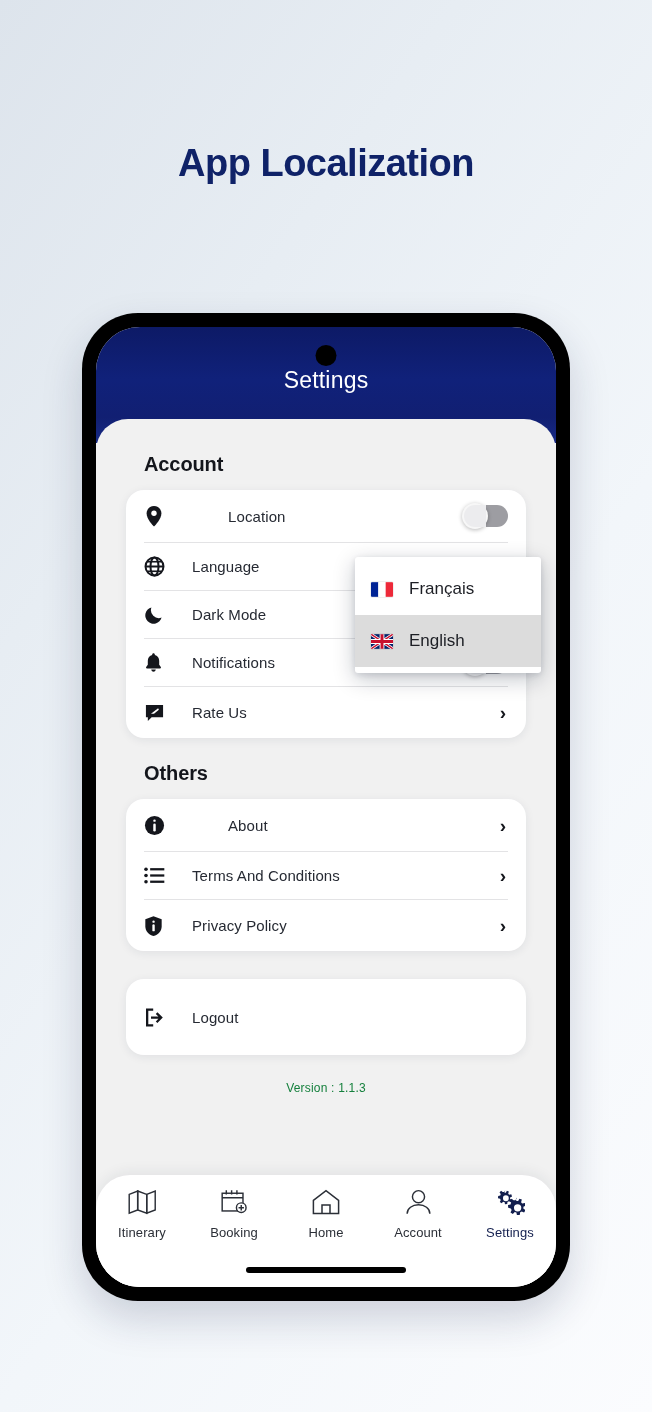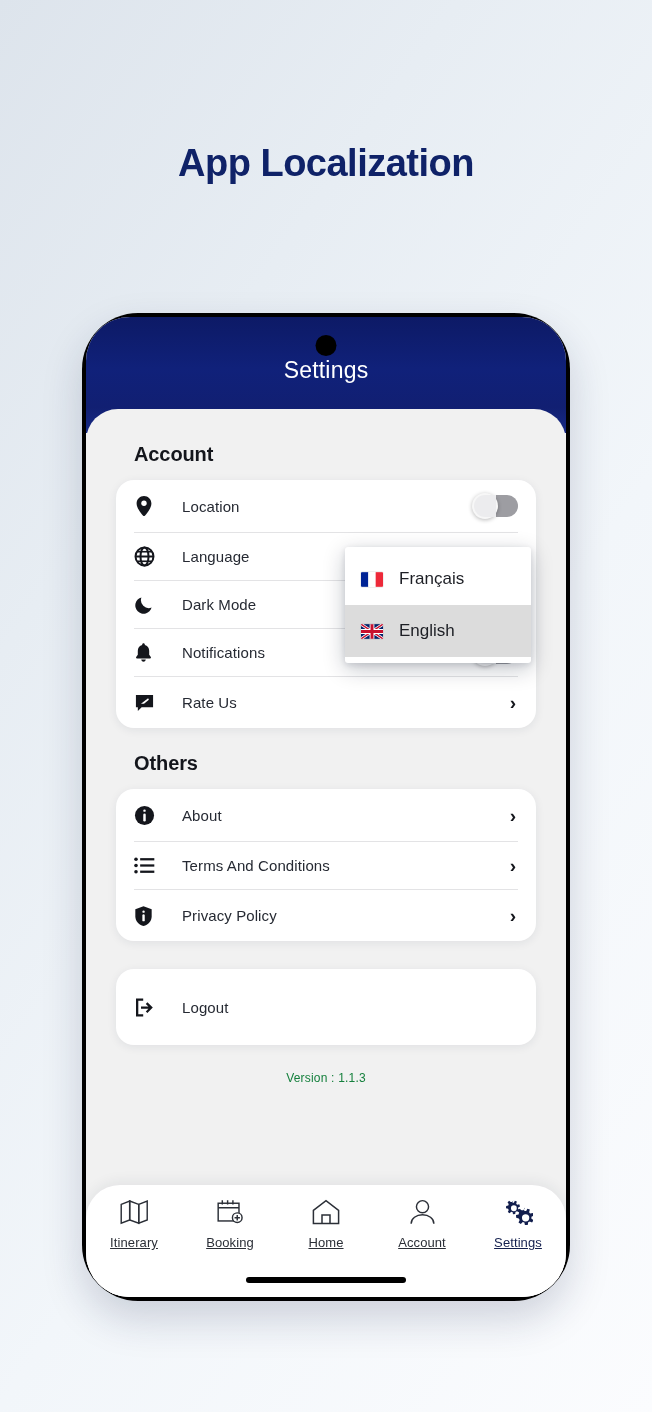--- a/index.html
+++ b/index.html
@@ -24,21 +24,21 @@
     color: #0f2268;
   }
 
   
   .phone {
     position: absolute;
     left: 82px; top: 313px;
     width: 488px; height: 988px;
     background: #000;
     border-radius: 56px;
-    padding: 4px;
+    padding: 14px;
     box-shadow: 0 18px 40px rgba(20,35,70,0.18);
   }
   .screen {
     position: relative;
     width: 100%; height: 100%;
     border-radius: 44px;
     overflow: hidden;
     background: #f1f1f1;
   }
 
@@ -106,21 +106,21 @@
     padding: 0 18px;
   }
 
   .row {
     display: flex;
     align-items: center;
     height: 48px;
     position: relative;
   }
   .row + .row { border-top: 1px solid #e3e3e5; }
-  .card .row:first-child { height: 52px; }
+  .card .row:first-child { height: 52px; gap: 36px; }
   .card .row:last-child { height: 52px; }
 
   .row-icon {
     width: 38px;
     display: flex;
     align-items: center;
     justify-content: flex-start;
     flex: 0 0 38px;
     color: #14161c;
   }
@@ -232,21 +232,21 @@
     box-shadow: 0 -3px 14px rgba(30,40,60,0.07);
   }
   .nav-item {
     flex: 1;
     display: flex;
     flex-direction: column;
     align-items: center;
     gap: 6px;
     color: #2b2f37;
   }
-  .nav-item .nav-label { font-size: 13px; letter-spacing: 0.1px; text-decoration: underline; }
+  .nav-item .nav-label { font-size: 13px; letter-spacing: 0.1px; }
   .nav-item.active { color: #131f4e; }
   .nav-item.active .nav-label { color: #131f4e; }
 
   .home-indicator {
     position: absolute;
     left: 50%; transform: translateX(-50%);
     bottom: 14px;
     width: 160px; height: 6px;
     border-radius: 3px;
     background: #000;

